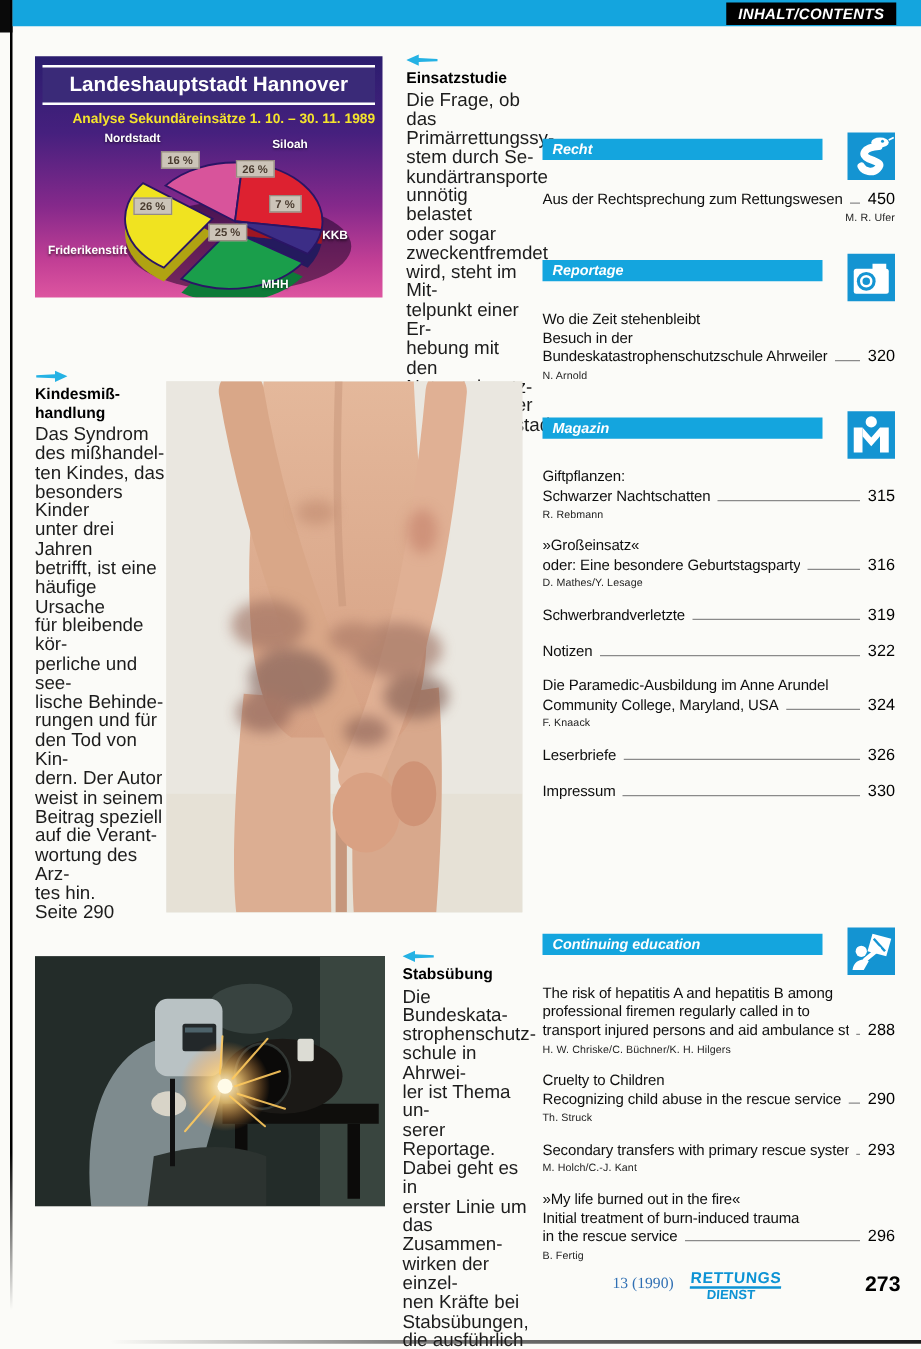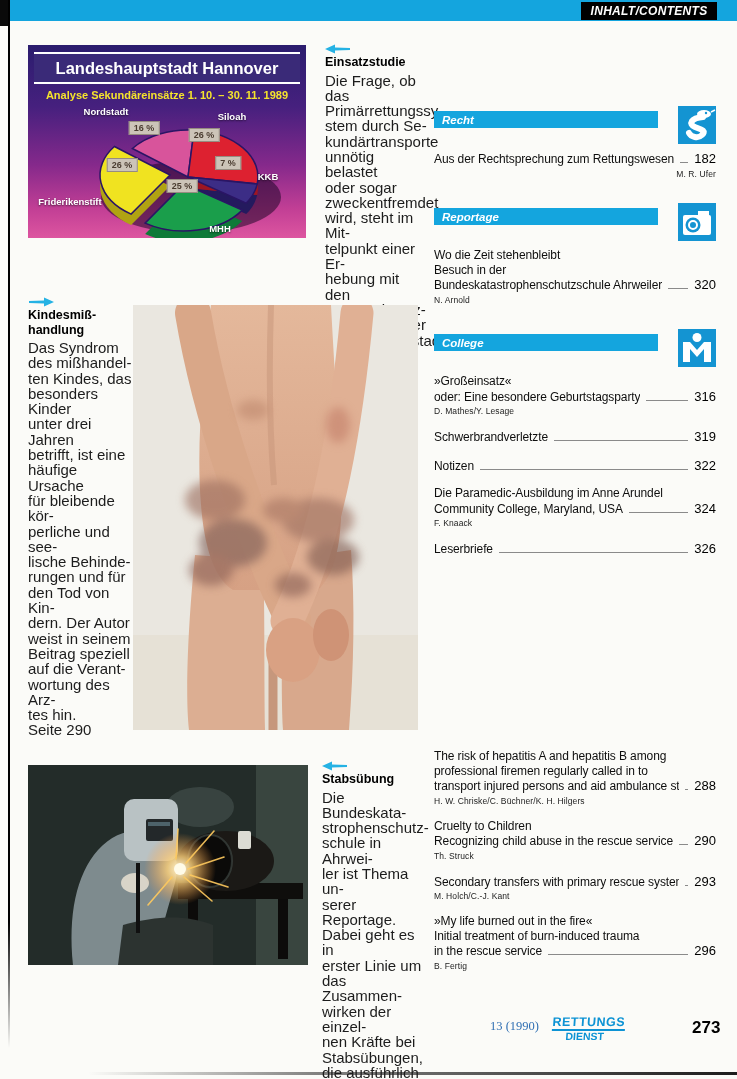--- a/index.html
+++ b/index.html
@@ -16,21 +16,21 @@
   
   .topbar{position:absolute;left:10px;right:0;top:0;height:21px;background:var(--accent);}
   .topbar-label{position:absolute;right:20px;top:2px;width:136px;height:18px;background:#000;color:#fff;
     font-weight:bold;font-style:italic;font-size:12px;display:flex;align-items:center;justify-content:center;letter-spacing:.3px;}
   
   .chart{position:absolute;left:28px;top:45px;width:278px;height:193px;overflow:hidden;
     background:linear-gradient(180deg,#2b1d6e 0%,#46207e 32%,#85298b 62%,#c23f95 85%,#dd55a0 100%);}
   .chart-titlebar{position:absolute;left:6px;right:6px;top:7px;height:28px;background:#3a2a78;
     border-top:2px solid #fff;border-bottom:2px solid #fff;color:#fff;font-weight:bold;font-size:16.5px;
     display:flex;align-items:center;justify-content:center;}
-  .chart-subtitle{position:absolute;left:0;top:44px;width:100%;text-align:center;color:#f5e42c;font-weight:bold;font-size:11px;}
+  .chart-subtitle{position:absolute;left:0;top:44px;width:100%;text-align:center;color:#f5e42c;font-weight:bold;font-size:11px;padding-left:12px;}
   .chart svg{position:absolute;left:0;top:0;}
   .slice-label{position:absolute;transform:translate(-50%,-50%);color:#fff;font-weight:bold;font-size:9.5px;
     text-shadow:0 1px 2px rgba(0,0,0,.6);white-space:nowrap;}
   .chip{position:absolute;transform:translate(-50%,-50%);background:#ccc4b8;border:1px solid #968c80;
     color:#4a3c30;font-weight:bold;font-size:9px;padding:0 4px;line-height:12px;white-space:nowrap;}
   
   .teaser{position:absolute;color:#1c1c1c;}
   .teaser .arrow{height:10px;margin-bottom:5px;}
   .teaser h3{margin:0 0 3px 0;font-size:12.5px;line-height:14.5px;white-space:pre-line;color:#000;}
   .teaser .body{font-size:15px;line-height:15.3px;white-space:pre-line;}
@@ -88,21 +88,21 @@
     <path d="M160,132 L104.4,103.5 A70,47 0 0 1 166.1,85.2 Z" stroke="#2a1565" stroke-width="1.5" fill="#d8549b"></path>
     <path d="M160,132 L166.1,85.2 A70,47 0 0 1 229.2,139 Z" stroke="#2a1565" stroke-width="1.5" fill="#dd2130"></path>
     <path d="M160,132 L229.2,139 A70,47 0 0 1 218.2,158.1 Z" stroke="#2a1565" stroke-width="1.5" fill="#3c2d86"></path>
     <path d="M156,139 L214.2,165.1 A70,47 0 0 1 117.1,178.1 Z" stroke="#2a1565" stroke-width="1.5" fill="#1a9e4b"></path>
     <path d="M142,130 L103.1,169.1 A70,47 0 0 1 86.4,101.5 Z" stroke="#2a1565" stroke-width="1.5" fill="#f0e320"></path>
   </svg>
   <div class="chart-titlebar">Landeshauptstadt Hannover</div>
   <div class="chart-subtitle">Analyse Sekundäreinsätze 1. 10. – 30. 11. 1989</div>
   <div class="slice-label" style="left:78px;top:66px;">Nordstadt</div>
   <div class="slice-label" style="left:204px;top:71px;">Siloah</div>
-  <div class="slice-label" style="left:240px;top:131px;">KKB</div>
+  <div class="slice-label" style="left:240px;top:144px;">KKB</div>
   <div class="slice-label" style="left:192px;top:183px;">MHH</div>
   <div class="slice-label" style="left:42px;top:156px;">Friderikenstift</div>
   <div class="chip" style="left:116px;top:83px;">16 %</div>
   <div class="chip" style="left:176px;top:90px;">26 %</div>
   <div class="chip" style="left:200px;top:118px;">7 %</div>
   <div class="chip" style="left:154px;top:141px;">25 %</div>
   <div class="chip" style="left:94px;top:120px;">26 %</div>
 </div>
 
 <div class="teaser t-einsatz">
@@ -274,21 +274,21 @@
         <line x1="33" y1="6" x2="37" y2="4" stroke="#fff" stroke-width="1.5"></line>
         <path d="M25,11 C13,12 10,18 17,21 C25,24 28,25 24,29 C20,33 13,31 11,27" stroke="#fff" stroke-width="6" fill="none" stroke-linecap="round"></path>
       </svg>
     </div>
   </div>
   <div class="entries">
       <div class="entry">
         <div class="t-row">
           <span class="t-line">Aus der Rechtsprechung zum Rettungswesen</span>
           <span class="leader"></span>
-          <span class="pagenum">182</span>
+          <span class="pagenum">450</span>
         </div>
         <div class="authors">M. R. Ufer</div>
       </div>
     </div>
 </div>
 
 <div class="section sec-reportage">
   <div class="sec-head">
     <div class="sec-bar">Reportage</div>
     <div class="sec-icon">
@@ -309,32 +309,41 @@
           <span class="leader"></span>
           <span class="pagenum">320</span>
         </div>
         <div class="authors">N. Arnold</div>
       </div>
     </div>
 </div>
 
 <div class="section sec-magazin">
   <div class="sec-head">
-    <div class="sec-bar">College</div>
+    <div class="sec-bar">Magazin</div>
     <div class="sec-icon">
       <svg width="38" height="38" viewBox="0 0 38 38">
         <circle cx="19" cy="8.5" r="4.5" fill="#fff"></circle>
         <rect x="5" y="13" width="7" height="20" fill="#fff"></rect>
         <rect x="26" y="13" width="7" height="20" fill="#fff"></rect>
         <path d="M12,13 L19,21 L26,13 L26,20 L19,28 L12,20 Z" fill="#fff"></path>
       </svg>
     </div>
   </div>
   <div class="entries">
       <div class="entry">
+        <div class="t-line">Giftpflanzen:</div>
+        <div class="t-row">
+          <span class="t-line">Schwarzer Nachtschatten</span>
+          <span class="leader"></span>
+          <span class="pagenum">315</span>
+        </div>
+        <div class="authors">R. Rebmann</div>
+      </div>
+      <div class="entry">
         <div class="t-line">»Großeinsatz«</div>
         <div class="t-row">
           <span class="t-line">oder: Eine besondere Geburtstagsparty</span>
           <span class="leader"></span>
           <span class="pagenum">316</span>
         </div>
         <div class="authors">D. Mathes/Y. Lesage</div>
       </div>
       <div class="entry">
         <div class="t-row">
@@ -359,24 +368,43 @@
         </div>
         <div class="authors">F. Knaack</div>
       </div>
       <div class="entry">
         <div class="t-row">
           <span class="t-line">Leserbriefe</span>
           <span class="leader"></span>
           <span class="pagenum">326</span>
         </div>
       </div>
+      <div class="entry">
+        <div class="t-row">
+          <span class="t-line">Impressum</span>
+          <span class="leader"></span>
+          <span class="pagenum">330</span>
+        </div>
+      </div>
     </div>
 </div>
 
 <div class="section sec-cont">
+  <div class="sec-head">
+    <div class="sec-bar">Continuing education</div>
+    <div class="sec-icon">
+      <svg width="38" height="38" viewBox="0 0 38 38">
+        <polygon points="20,5 35,9 31,23 16,19" fill="#fff"></polygon>
+        <line x1="21" y1="9" x2="30" y2="19" stroke="#1494d2" stroke-width="2"></line>
+        <circle cx="11" cy="19" r="4.5" fill="#fff"></circle>
+        <path d="M4,34 C5,26 13,24 17,27 L13,34 Z" fill="#fff"></path>
+        <line x1="14" y1="26" x2="25" y2="17" stroke="#fff" stroke-width="3.5" stroke-linecap="round"></line>
+      </svg>
+    </div>
+  </div>
   <div class="entries">
       <div class="entry">
         <div class="t-line">The risk of hepatitis A and hepatitis B among</div>
         <div class="t-line">professional firemen regularly called in to</div>
         <div class="t-row">
           <span class="t-line">transport injured persons and aid ambulance staff</span>
           <span class="leader"></span>
           <span class="pagenum">288</span>
         </div>
         <div class="authors">H. W. Chriske/C. Büchner/K. H. Hilgers</div>

